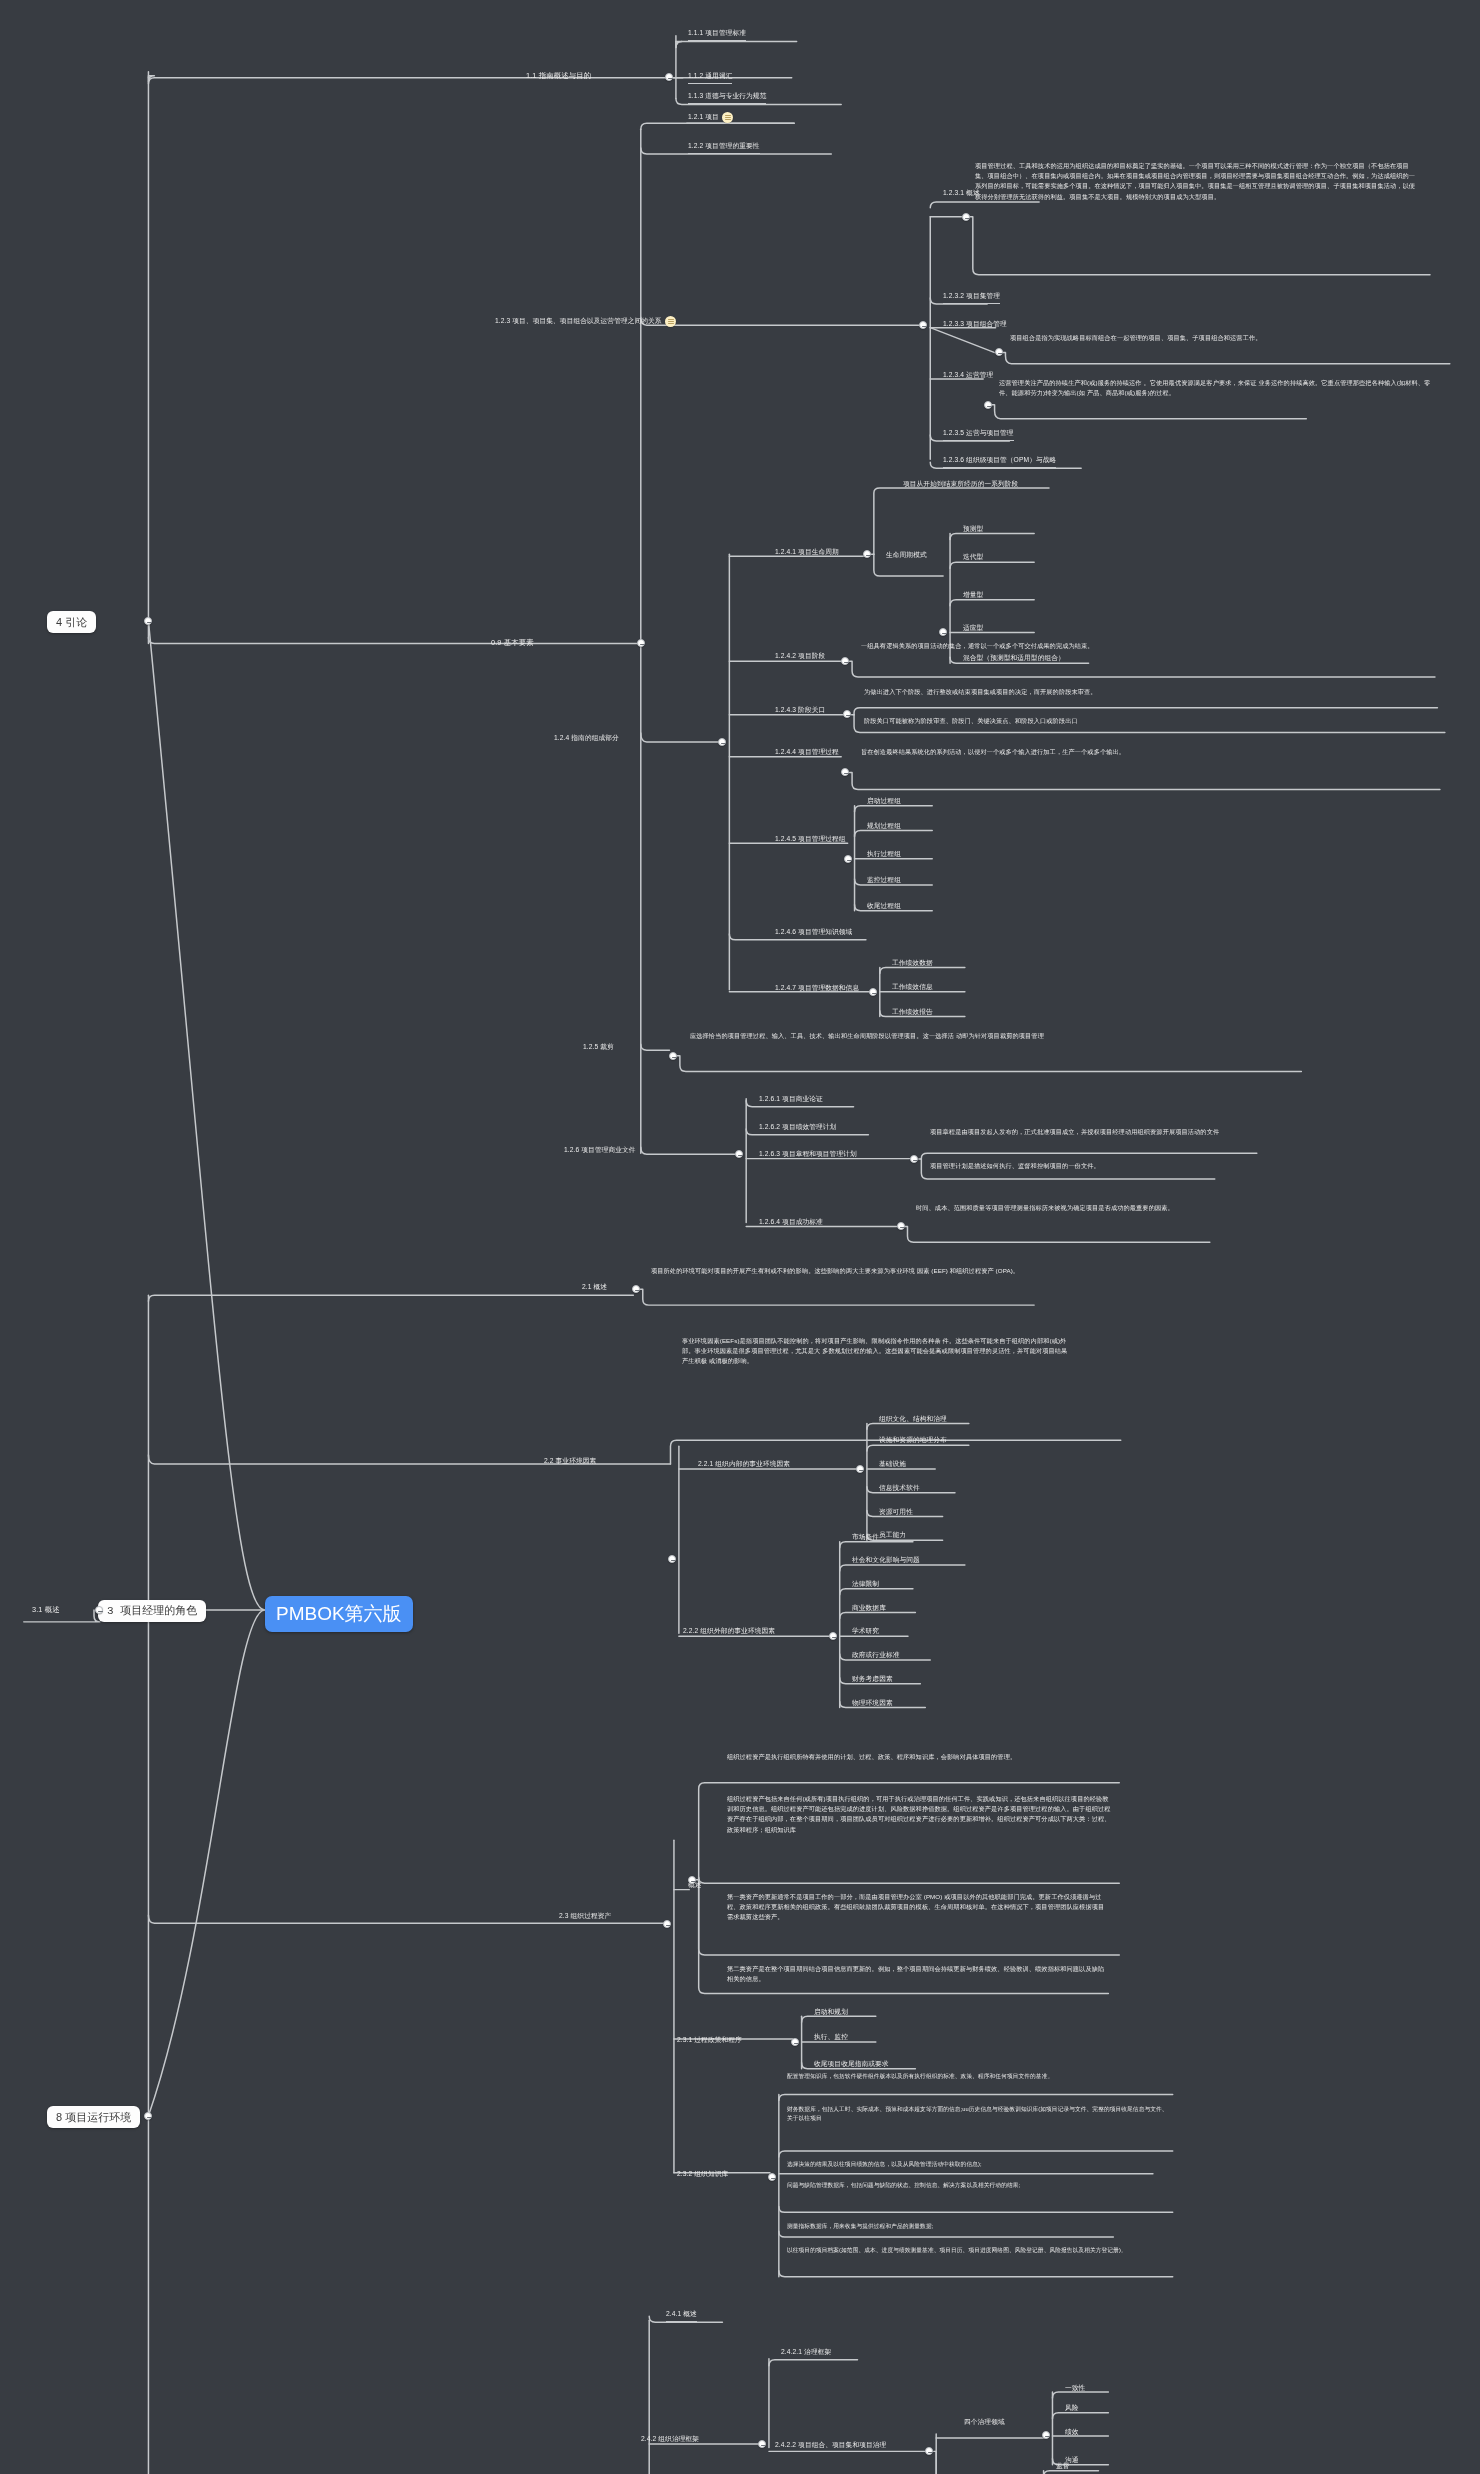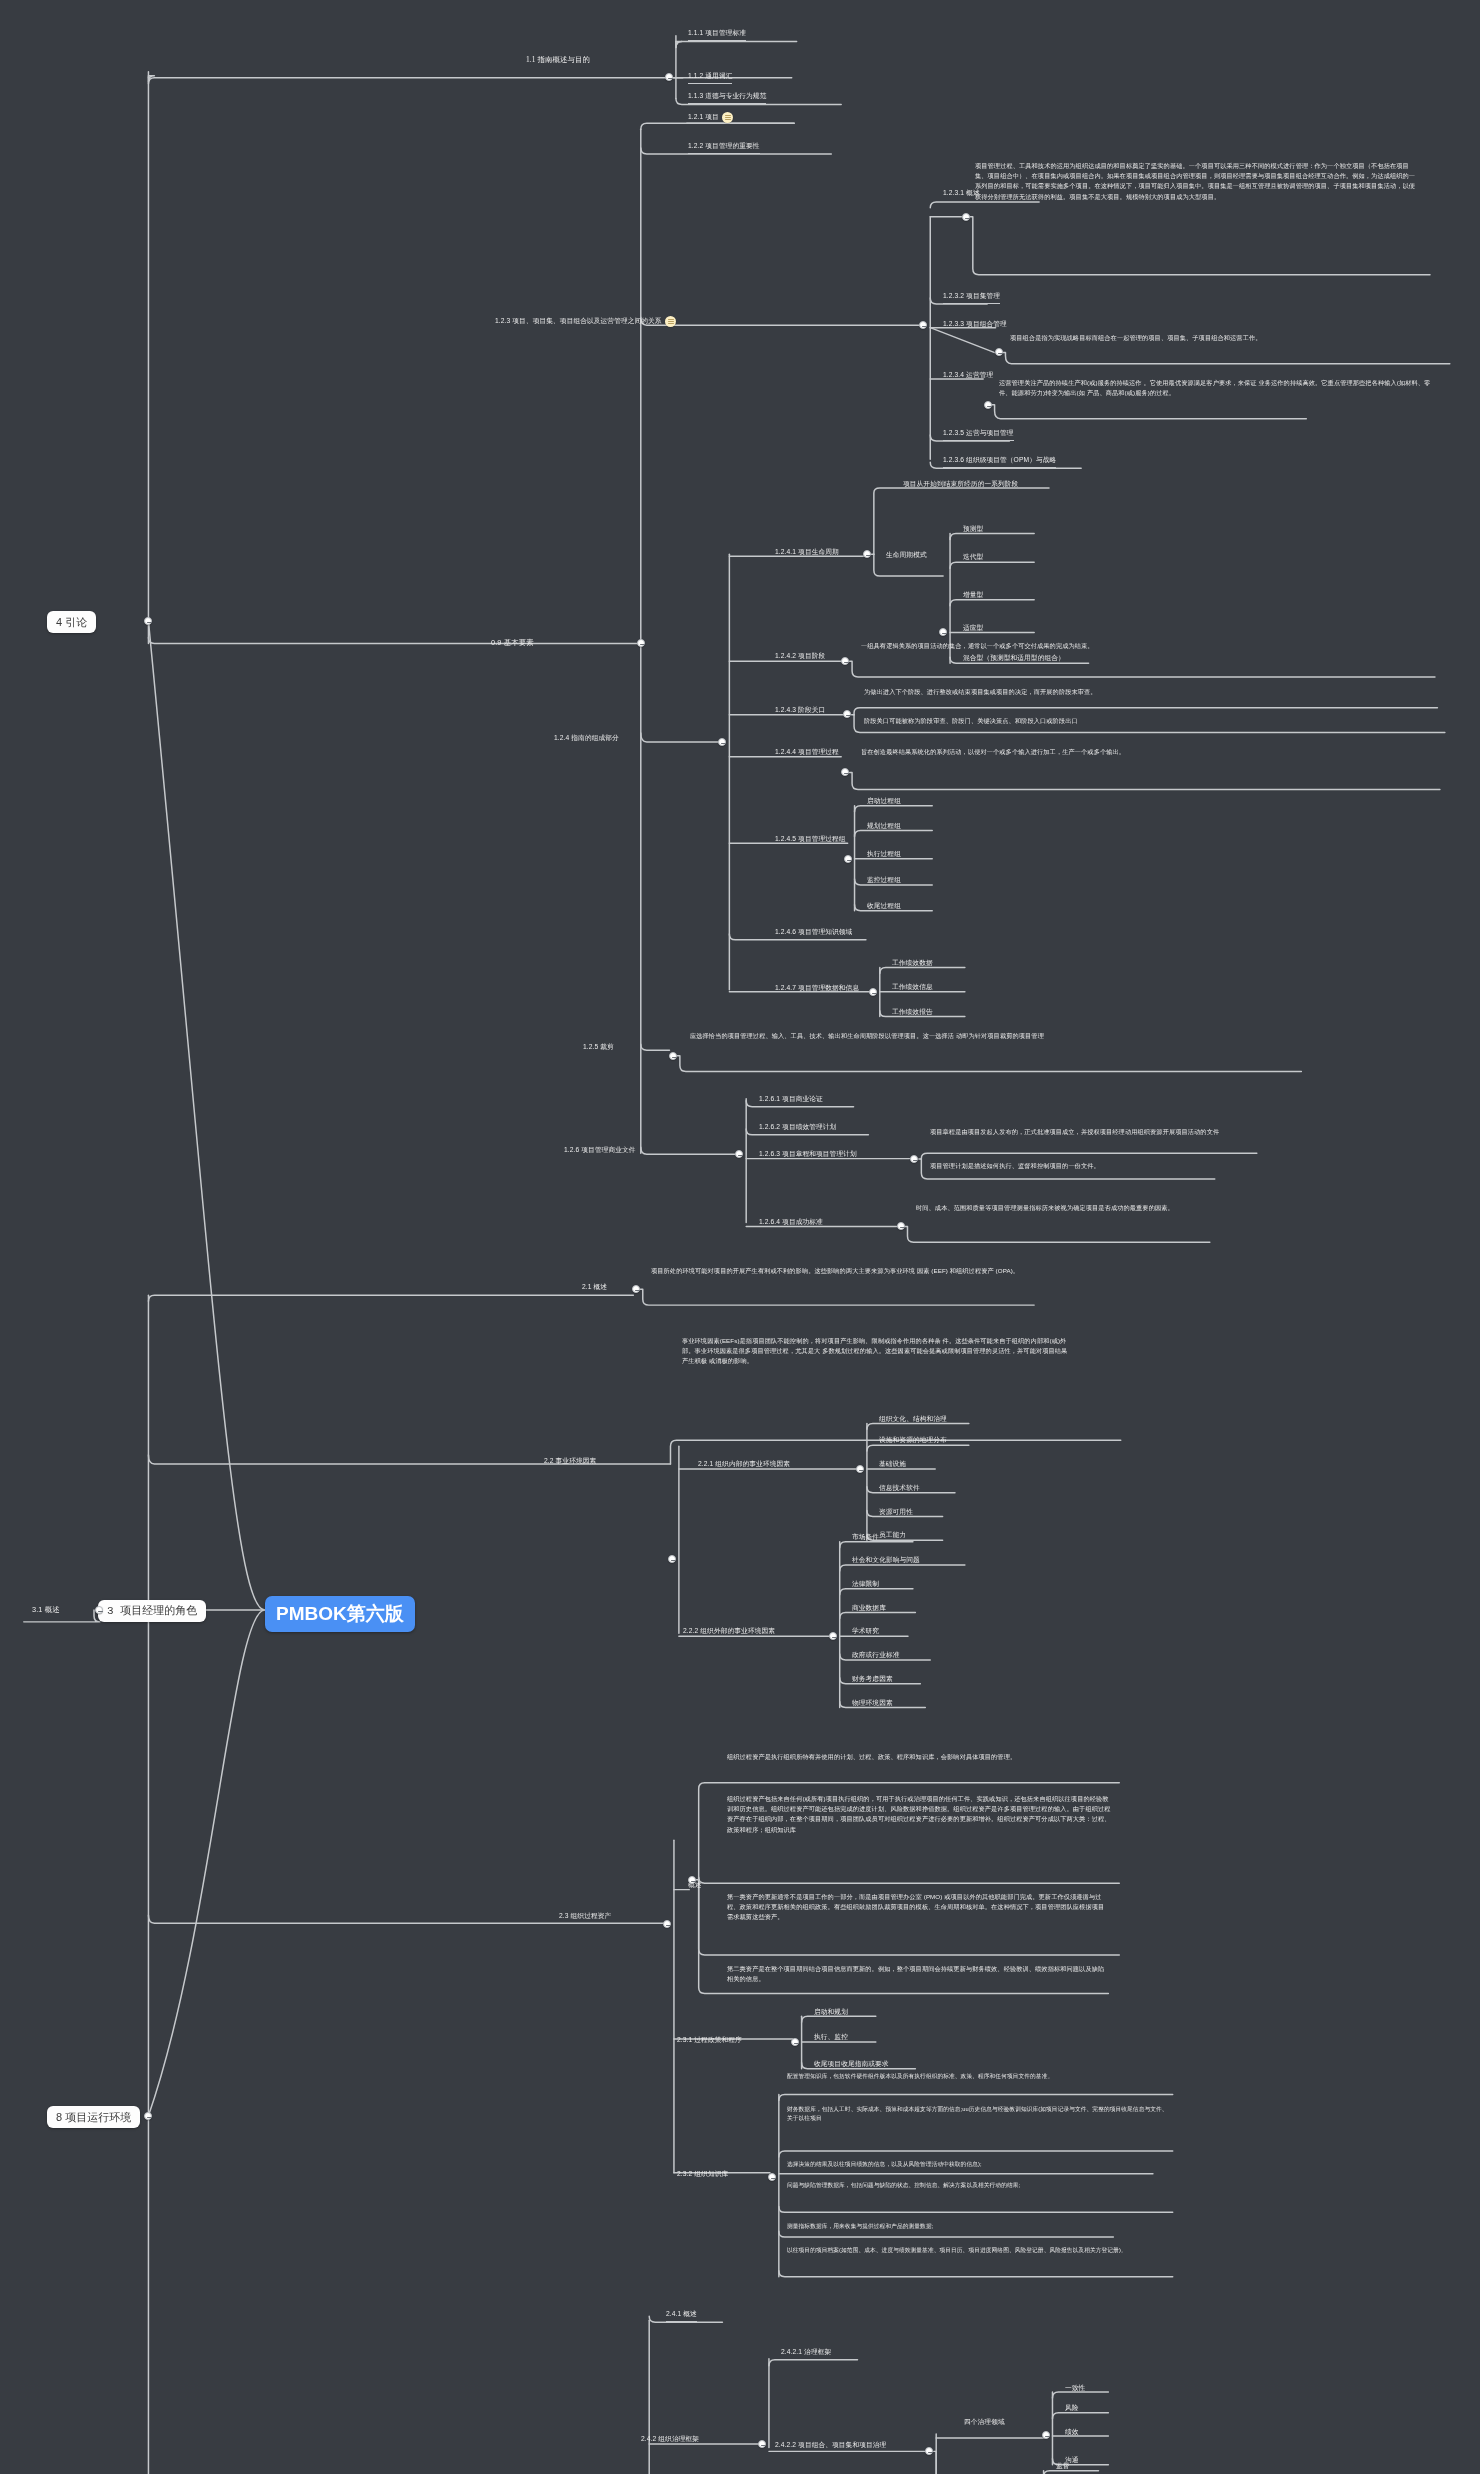--- a/index.html
+++ b/index.html
@@ -26,21 +26,21 @@
   .node.leafline { border-bottom: 1.5px solid #c6c9cc; padding-bottom: 1.5px; }
 
   
   .root {
     position:absolute;
     background:#4a90f4;
     color:#ffffff;
     border-radius: 7px;
     padding: 6px 11px;
     font-size: 19px;
-    font-weight: 700;
+    font-weight: 400;
     line-height:1.25;
     box-shadow: 0 1px 3px rgba(0,0,0,.35);
     white-space: nowrap;
   }
   
   .l1 {
     position:absolute;
     background:#fdfdfd;
     color:#3a3a3a;
     border-radius: 6px;
@@ -265,21 +265,21 @@
       <path d="M1644,6403 L1738,6403" fill="none" stroke="#c6c9cc" stroke-width="3" stroke-linecap="round" stroke-linejoin="round"></path>
       <path d="M1644,6443 Q1644,6455 1656,6455 L1738,6455" fill="none" stroke="#c6c9cc" stroke-width="3" stroke-linecap="round" stroke-linejoin="round"></path>
     </svg>
 <div class="root" style="left: 265px; top: 1596px;">PMBOK第六版</div>
     <div class="l1" style="left: 47px; top: 611px;">4 引论</div>
     <div class="l1" style="left: 47px; top: 2106px;">8 项目运行环境</div>
     <div class="l1" style="left: 98px; top: 1600px; font-family: Liberation Mono, monospace;">3 项目经理的角色</div>
     <div class="collapse" style="left: 95px; top: 1606px;"></div>
     <div class="node l3" style="left: 32px; top: 1604px; width: auto; white-space: nowrap; text-align: left;">3.1 概述</div>
     <div class="collapse" style="left: 144px; top: 617px;"></div>
-    <div class="node l3" style="left: 526px; top: 54px; width: auto; white-space: nowrap; text-align: right; font-family: Liberation Serif, serif;">1.1 指南概述与目的</div>
+    <div class="node l3" style="left: 526px; top: 70px; width: auto; white-space: nowrap; text-align: right;">1.1 指南概述与目的</div>
     <div class="collapse" style="left: 665px; top: 73px;"></div>
     <div class="node leafline l4" style="left: 688px; bottom: 3178px; width: auto; max-width: none; white-space: nowrap; text-align: left;">1.1.1 项目管理标准</div>
     <div class="node leafline l4" style="left: 688px; bottom: 3135px; width: auto; max-width: none; white-space: nowrap; text-align: left;">1.1.2 通用词汇</div>
     <div class="node leafline l4" style="left: 688px; bottom: 3115px; width: auto; max-width: none; white-space: nowrap; text-align: left;">1.1.3 道德与专业行为规范</div>
     <div class="node l3" style="left: 491px; top: 637px; width: auto; white-space: nowrap; text-align: left;">0.9 基本要素</div>
     <div class="collapse" style="left: 637px; top: 639px;"></div>
     <div class="node l4" style="left: 688px; top: 112px; width: auto; white-space: nowrap; text-align: left;"><span>1.2.1 项目</span><span class="noteicon"><i></i><i></i><i></i></span></div>
     <div class="node leafline l4" style="left: 688px; bottom: 3065px; width: auto; max-width: none; white-space: nowrap; text-align: left;">1.2.2 项目管理的重要性</div>
     <div class="node l4" style="left: 495px; top: 316px; width: auto; white-space: nowrap; text-align: left;"><span>1.2.3 项目、项目集、项目组合以及运营管理之间的关系</span><span class="noteicon"><i></i><i></i><i></i></span></div>
     <div class="collapse" style="left: 919px; top: 321px;"></div>

